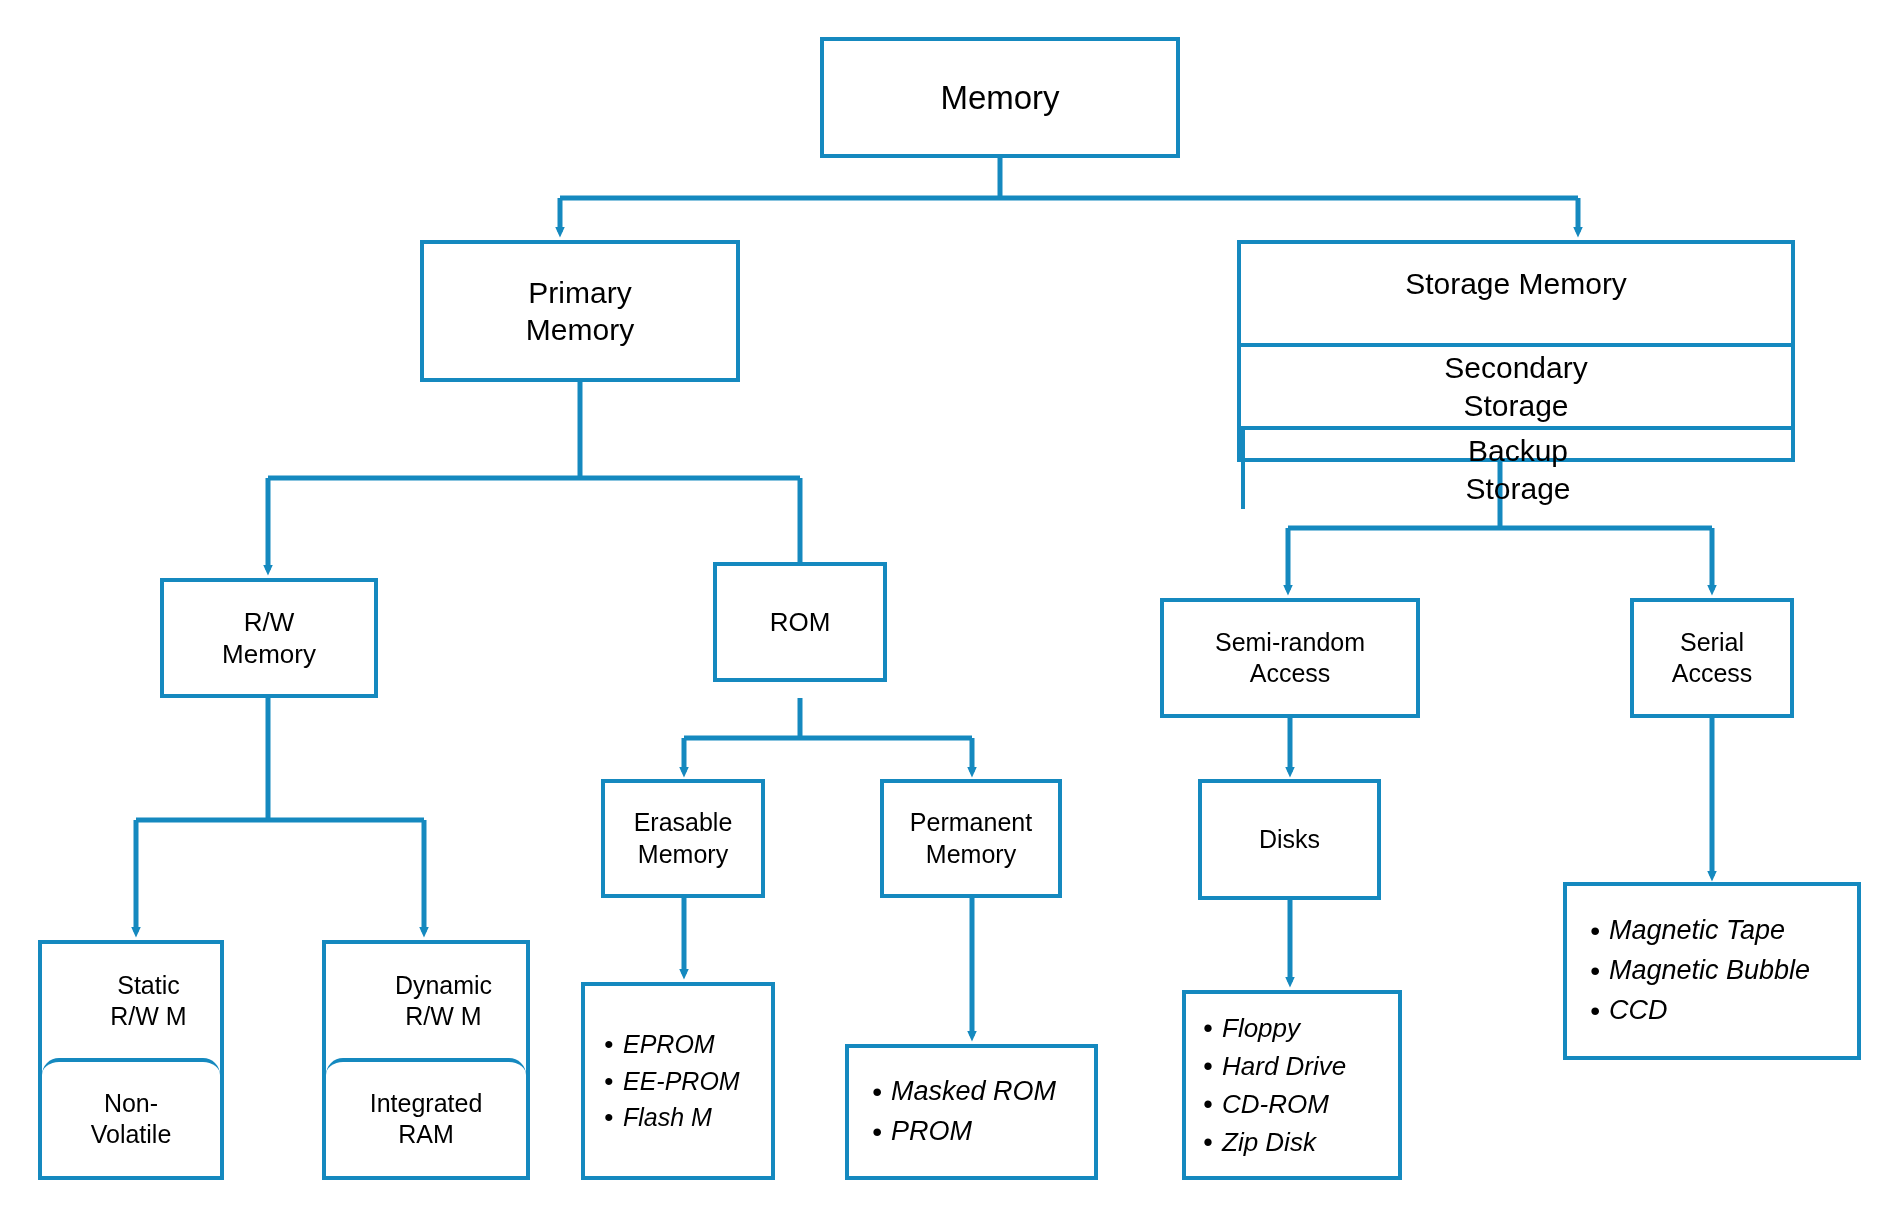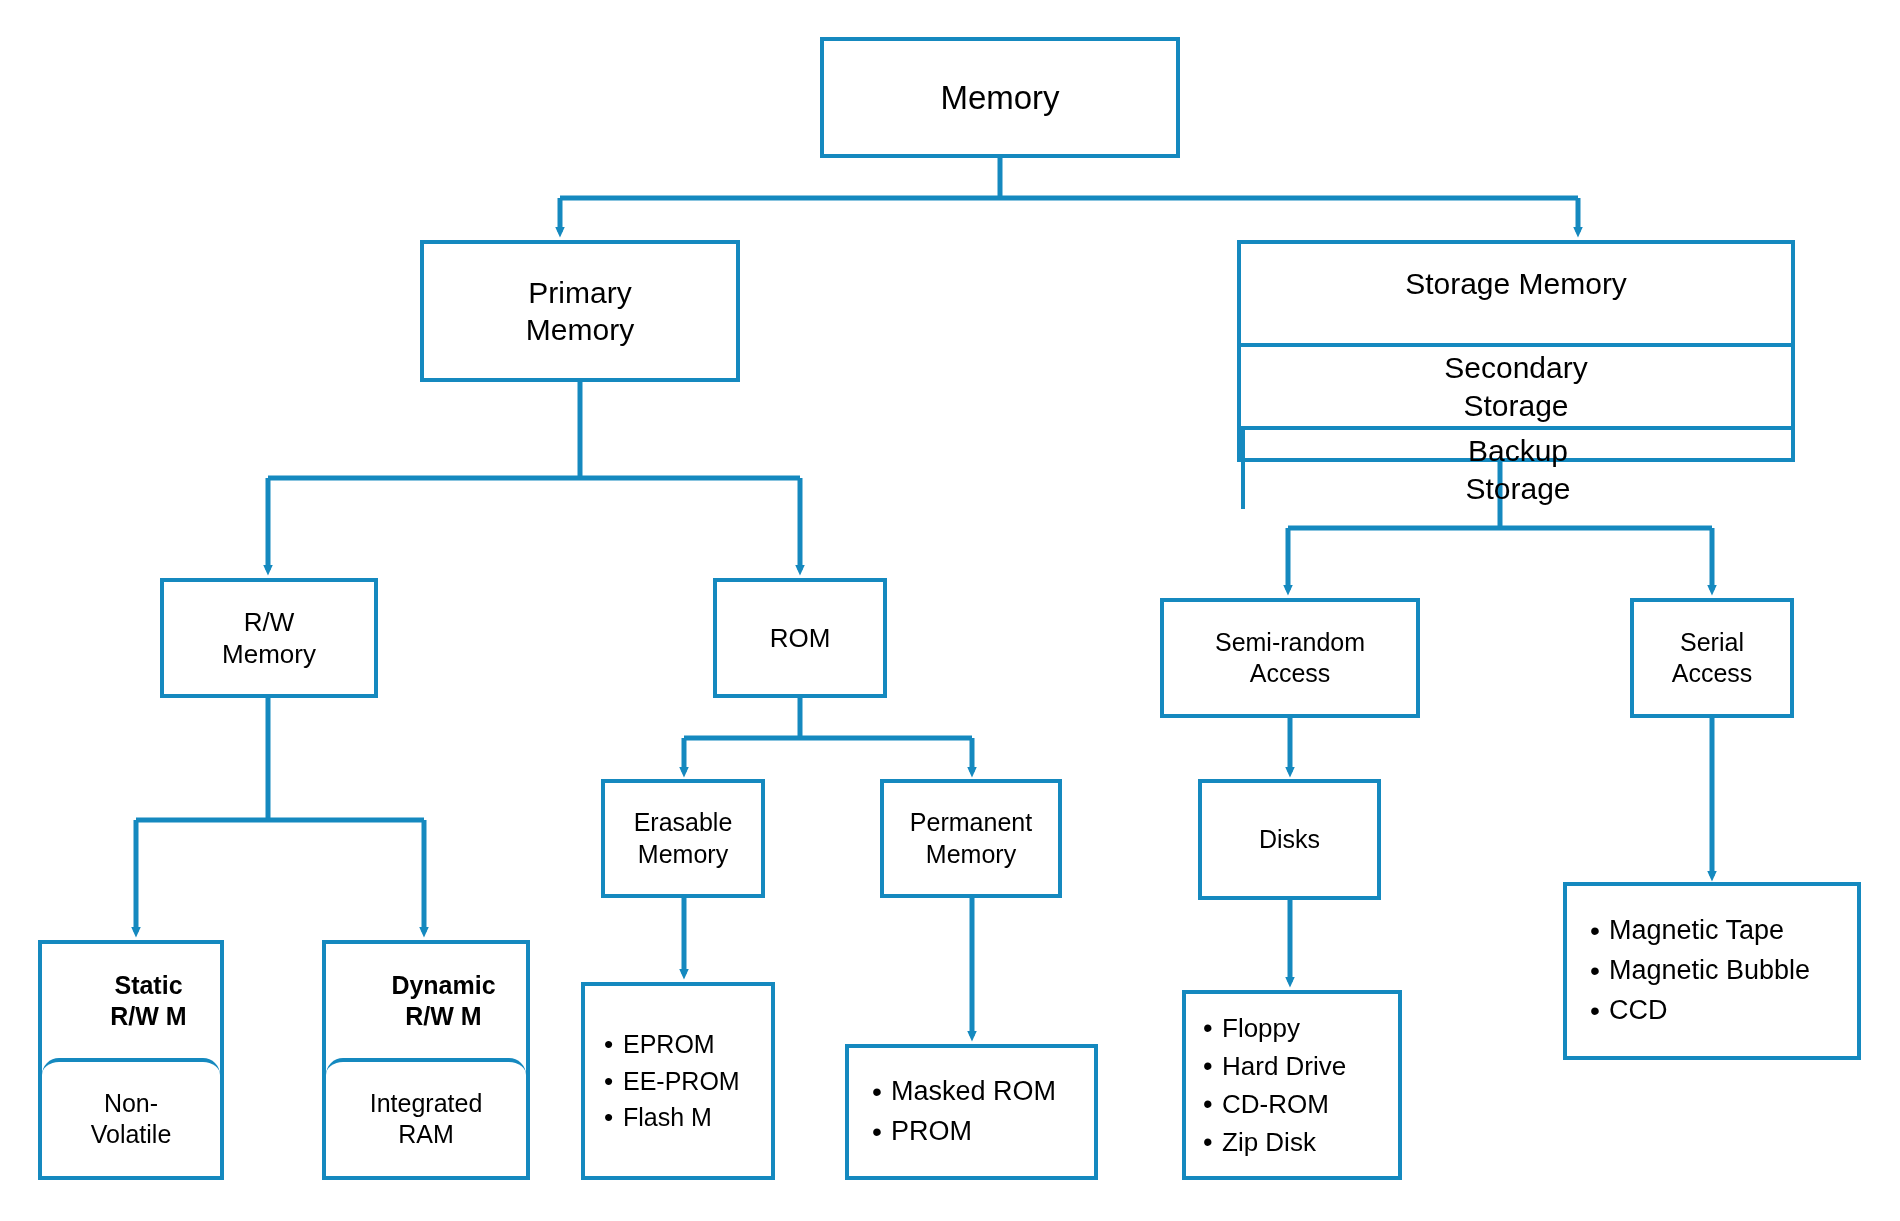--- a/index.html
+++ b/index.html
@@ -39,35 +39,36 @@
   .cell {
     flex: 1 1 auto;
     display: flex;
     align-items: center;
     justify-content: center;
     text-align: center;
     line-height: 1.25;
     padding: 2px 6px;
     box-sizing: border-box;
   }
-  .cell.bold { font-weight: bold; padding-left: 41px; }
+  .cell.bold { font-weight: normal; padding-left: 41px; }
   .cell.divider-top { border-top: 4px solid #1589bf; }
   .cell.divider-left { border-left: 4px solid #1589bf; }
   .split-row {
     flex: 1 1 auto;
     display: flex;
     flex-direction: column;
   }
   .split-row > .cell { flex: 1 1 50%; }
 
   
   .listnode {
     justify-content: center;
     align-items: flex-start;
     padding: 6px 0 6px 22px;
+    font-style: italic;
   }
   .listnode ul {
     margin: 0;
     padding: 0 0 0 20px;
     list-style: none;
     text-align: left;
   }
   .listnode li {
     position: relative;
     line-height: 1.47;
@@ -170,21 +171,21 @@
 
   <div class="node" style="left:160px; top:578px; width:218px; height:120px;">
     <div class="cell t26">
       <span>
         <span>R/W</span><br>
         <span>Memory</span>
       </span>
     </div>
   </div>
 
-  <div class="node" style="left:713px; top:578px; width:174px; height:120px;">
+  <div class="node" style="left:713px; top:562px; width:174px; height:120px;">
     <div class="cell t26">ROM</div>
   </div>
 
   <div class="node" style="left:1160px; top:598px; width:260px; height:120px;">
     <div class="cell t25">
       <span>
         <span>Semi-random</span><br>
         <span>Access</span>
       </span>
     </div>

